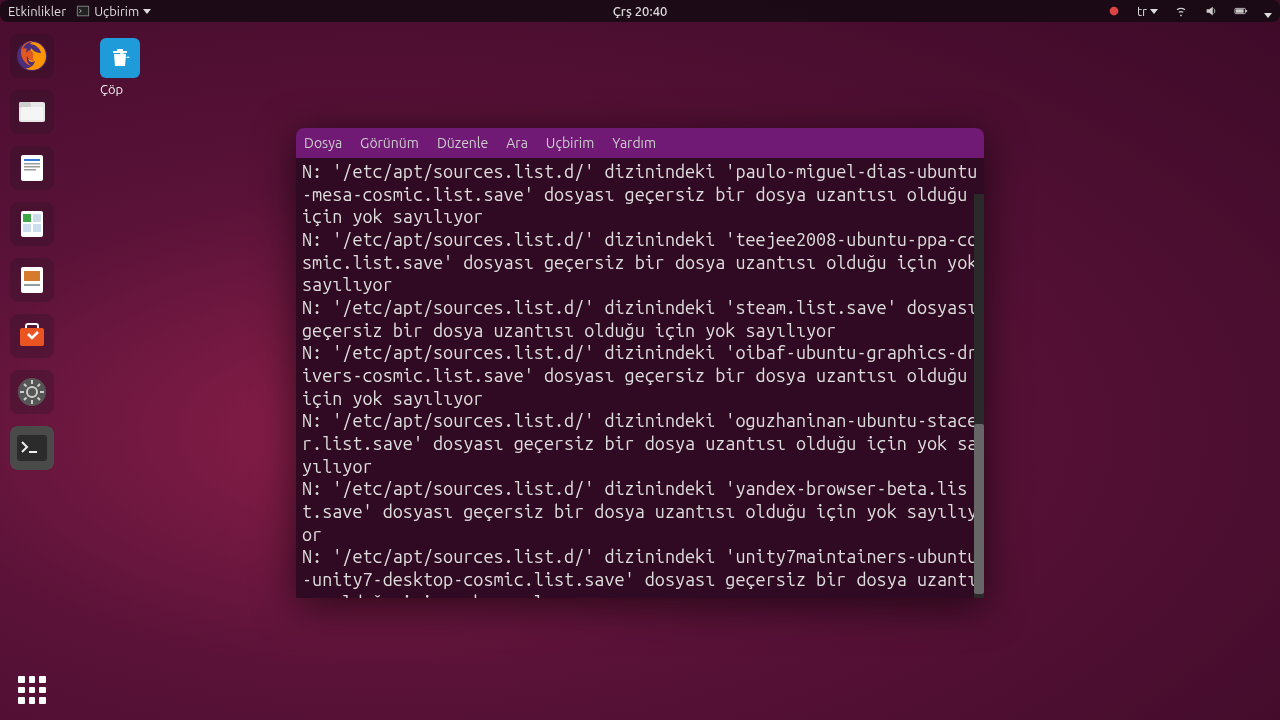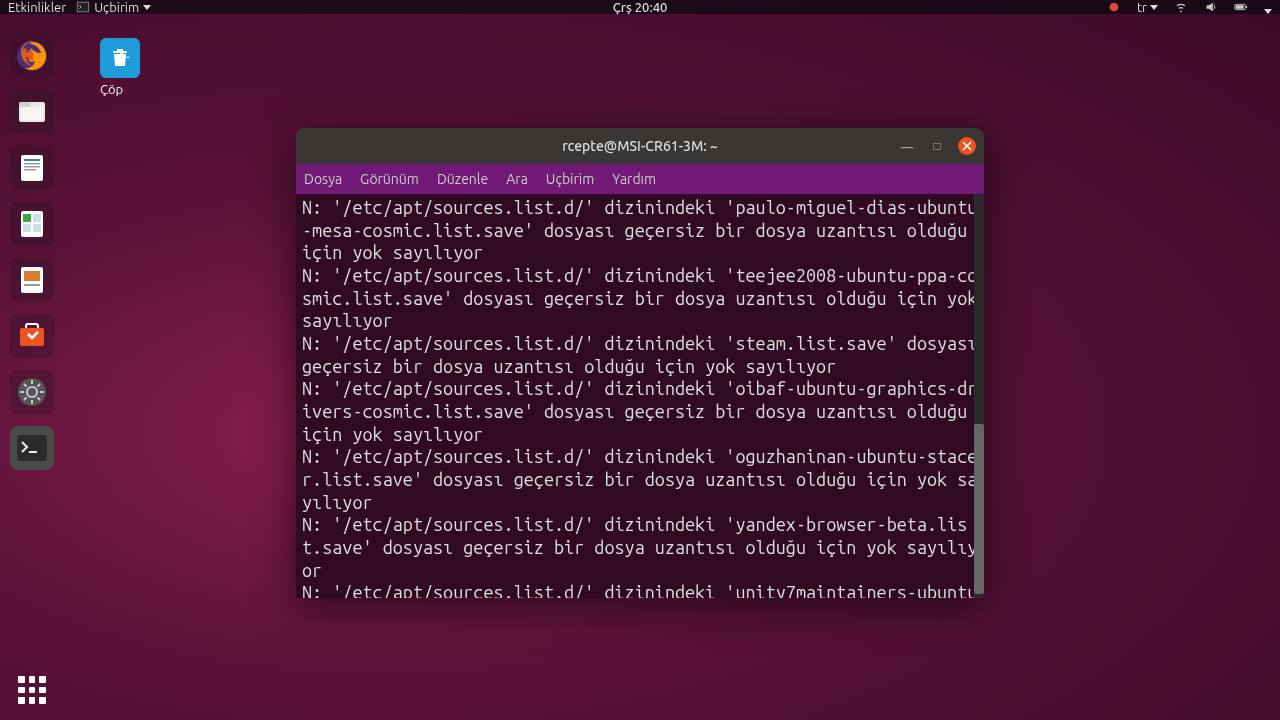--- a/index.html
+++ b/index.html
@@ -3,23 +3,23 @@
 <meta charset="utf-8">
 <style>
 * { margin: 0; padding: 0; box-sizing: border-box; }
 body {
   width: 1280px; height: 720px;
   background: radial-gradient(ellipse at 30% 60%, #8b1f4a 0%, #5a1238 40%, #3d0a28 100%);
   font-family: Ubuntu, "Segoe UI", sans-serif;
   overflow: hidden; position: relative;
 }
 .topbar {
-  height: 14px; background: rgba(20,10,18,0.85);
+  height: 22px; background: rgba(20,10,18,0.85);
   display: flex; align-items: center; color: #ddd;
-  font-size: 13px; padding: 0 8px;
+  font-size: 13px; padding: 0 8px; border-radius: 8px;
 }
 .topbar .left { display: flex; align-items: center; gap: 10px; }
 .topbar .center { position: absolute; left: 50%; transform: translateX(-50%); font-weight: 500; }
 .topbar .right { margin-left: auto; display: flex; align-items: flex-end; gap: 16px; }
 .topbar .app-menu { display: flex; align-items: center; gap: 4px; }
 .tri-down { width: 0; height: 0; border-left: 4px solid transparent; border-right: 4px solid transparent; border-top: 5px solid #ddd; }
 .ind-icon { width: 14px; height: 14px; display: inline-block; }
 
 .dock {
   position: absolute; left: 0; top: 26px; bottom: 0; width: 64px;
@@ -212,32 +212,20 @@
         <rect x="5" y="5" width="14" height="2" fill="#fff"></rect>
         <rect x="9" y="3" width="6" height="2" fill="#fff"></rect>
         <path d="M12 6a6 6 0 016 6h-2a4 4 0 00-4-4z" fill="#fff" opacity="0.8"></path>
         <path d="M18 12l2-2 2 2z" fill="#fff" opacity="0.8"></path>
       </svg>
   </div>
   <span>Çöp</span>
 </div>
 
 <div class="terminal-window">
-  <div class="titlebar">
-    <span>rcepte@MSI-CR61-3M: ~</span>
-    <div class="win-controls">
-      <div class="win-btn">—</div>
-      <div class="win-btn">□</div>
-      <div class="win-btn close">
-        <svg width="10" height="10" viewBox="0 0 10 10">
-            <path d="M1 1l8 8M9 1l-8 8" stroke="#fff" stroke-width="1.5"></path>
-          </svg>
-      </div>
-    </div>
-  </div>
   <div class="menubar">
     <span>Dosya</span>
     <span>Görünüm</span>
     <span>Düzenle</span>
     <span>Ara</span>
     <span>Uçbirim</span>
     <span>Yardım</span>
   </div>
   <div class="term-body" id="term-body">N: '/etc/apt/sources.list.d/' dizinindeki 'paulo-miguel-dias-ubuntu-mesa-cosmic.list.save' dosyası geçersiz bir dosya uzantısı olduğu için yok sayılıyor
 N: '/etc/apt/sources.list.d/' dizinindeki 'teejee2008-ubuntu-ppa-cosmic.list.save' dosyası geçersiz bir dosya uzantısı olduğu için yok sayılıyor

